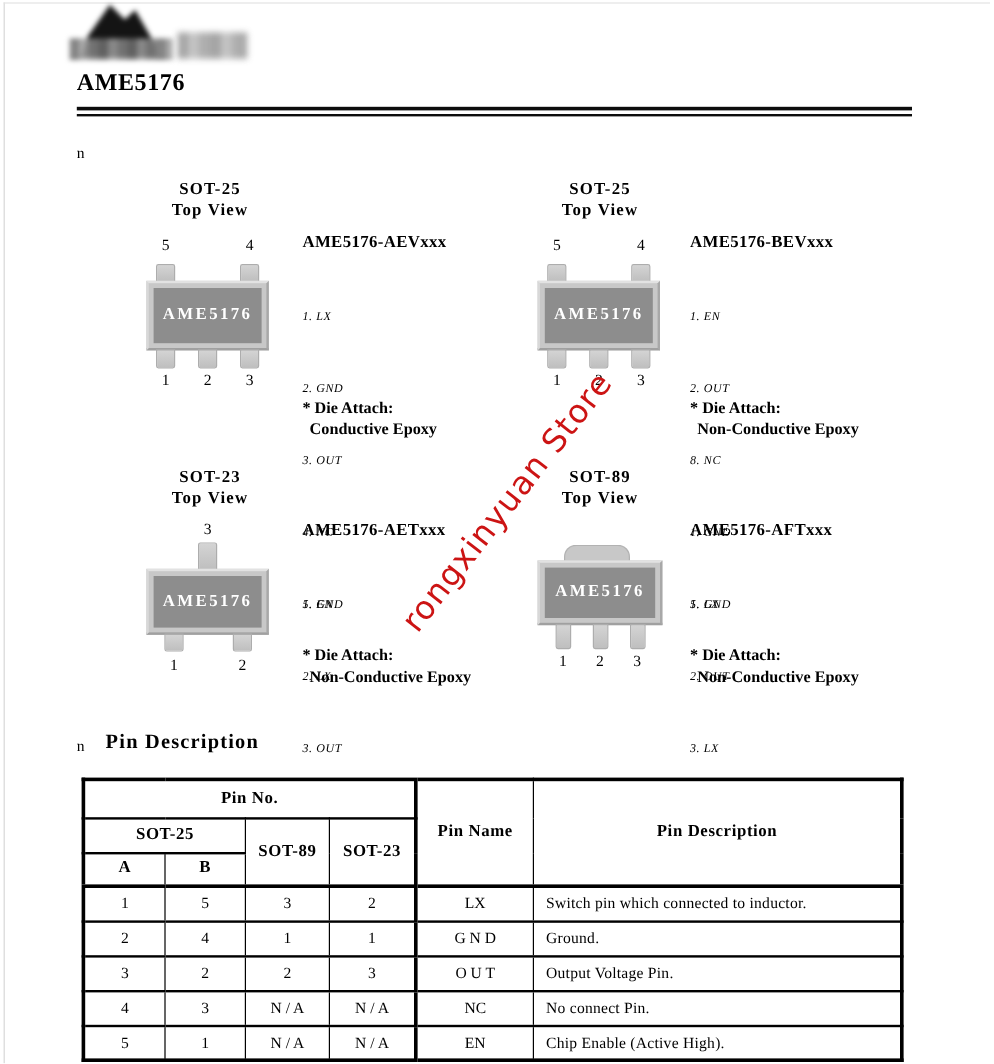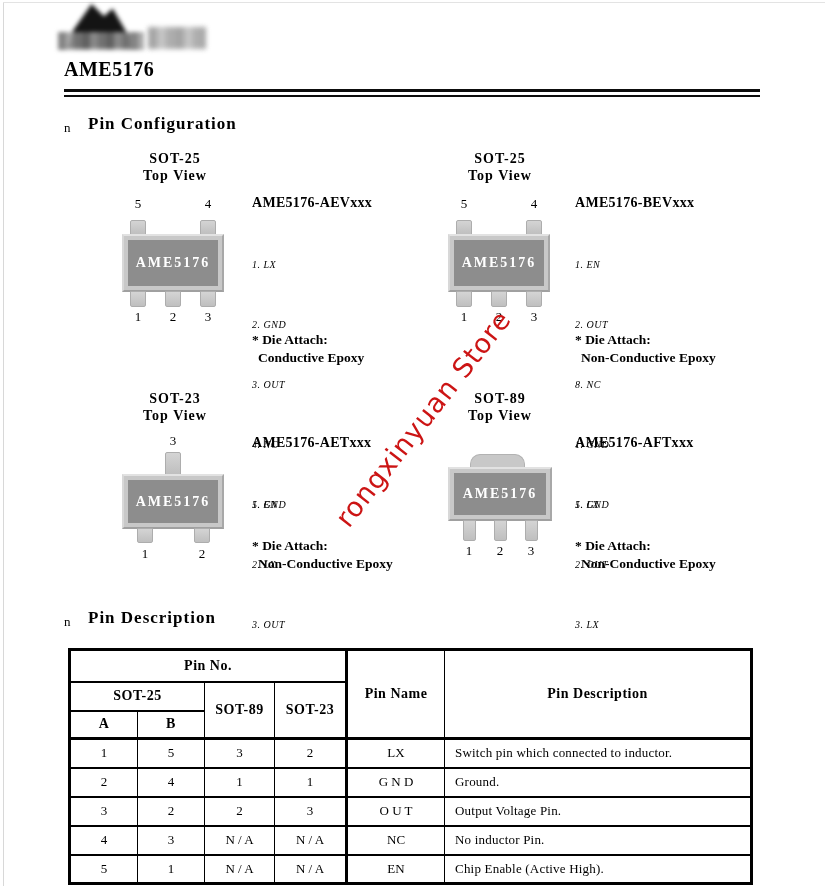--- a/index.html
+++ b/index.html
@@ -107,21 +107,20 @@
   <div class="abs logo-blob1">
     <div class="peak"></div>
     <div class="base"></div>
   </div>
   <div class="abs logo-blob2"></div>
 
   <div class="abs part-number">AME5176</div>
   <div class="abs double-rule"></div>
 
   <span class="abs sec-bullet" style="left:64px;top:120px;">n</span>
-  <span class="abs sec-title" style="left:88px;top:114px;">Pin Configuration</span>
 
   <div class="abs pkg-title" style="left:115px;top:150px;">
     <div>SOT-25</div>
     <div>Top View</div>
   </div>
   <div class="abs pin-num" style="left:130px;top:196px;">5</div>
   <div class="abs pin-num" style="left:200px;top:196px;">4</div>
   <div class="abs chip-pin pin-top" style="left:130px;top:220px;width:16px;height:15px;"></div>
   <div class="abs chip-pin pin-top" style="left:200px;top:220px;width:16px;height:15px;"></div>
   <div class="abs chip-body" style="left:122px;top:234px;width:102px;height:58px;">
@@ -285,21 +284,21 @@
       <td>3</td>
       <td class="bl3">O U T</td>
       <td class="desc">Output Voltage Pin.</td>
     </tr>
     <tr class="rh29">
       <td>4</td>
       <td>3</td>
       <td>N / A</td>
       <td>N / A</td>
       <td class="bl3">NC</td>
-      <td class="desc">No inductor Pin.</td>
+      <td class="desc">No connect Pin.</td>
     </tr>
     <tr class="rh29">
       <td>5</td>
       <td>1</td>
       <td>N / A</td>
       <td>N / A</td>
       <td class="bl3">EN</td>
       <td class="desc">Chip Enable (Active High).</td>
     </tr>
   </tbody>

